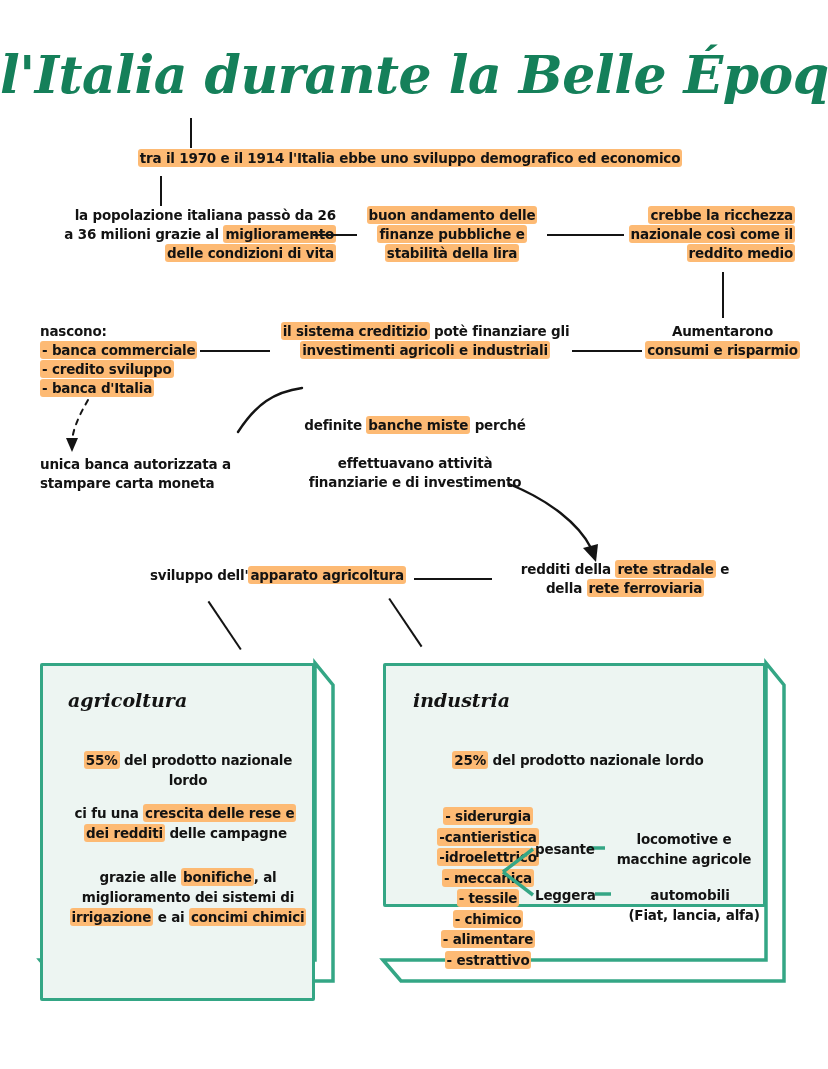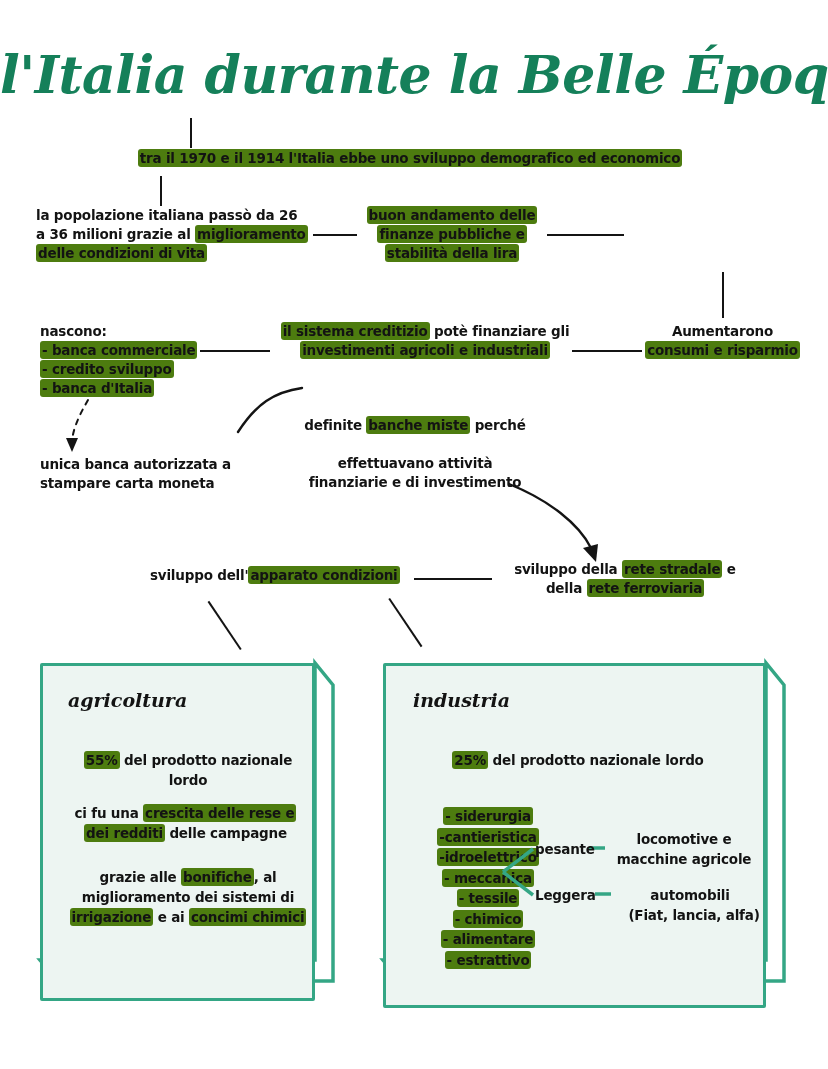--- a/index.html
+++ b/index.html
@@ -28,21 +28,21 @@
     line-height:19px;
     font-weight:bold;
     letter-spacing:-.2px;
     color:#131313;
   }
   .node.c{text-align:center;}
   .node.r{text-align:right;}
   .node.l{text-align:left;}
 
   .hl{
-    background:#4d7c0f;
+    background:#fdba74;
     border-radius:3px;
     padding:1px 2px;
     box-decoration-break:clone;
     -webkit-box-decoration-break:clone;
   }
 
   
   .ln{position:absolute;background:#141414;}
   .vln{width:2px;}
   .hln{height:2px;}
@@ -85,36 +85,41 @@
   <div class="title">l'Italia durante la Belle Époque</div>
 
   <div class="ln vln" style="left:190px;top:118px;height:30px;"></div>
 
   <div class="node c" style="left:120px;top:149px;width:580px;">
     <span class="hl">tra il 1970 e il 1914 l'Italia ebbe uno sviluppo demografico ed economico</span>
   </div>
 
   <div class="ln vln" style="left:160px;top:176px;height:30px;"></div>
 
-  <div class="node l" style="left:36px;top:206px;width:300px;">
+  <div class="node l" style="left:36px;top:206px;width:300px;text-align:right;">
     <span>la popolazione italiana passò da 26</span><br>
     <span>a 36 milioni grazie al </span><span class="hl">miglioramento</span><br>
     <span class="hl">delle condizioni di vita</span>
   </div>
 
   <div class="ln hln" style="left:313px;top:234px;width:44px;"></div>
 
   <div class="node c" style="left:357px;top:206px;width:190px;">
     <span class="hl">buon andamento delle</span><br>
     <span class="hl">finanze pubbliche e</span><br>
     <span class="hl">stabilità della lira</span>
   </div>
 
   <div class="ln hln" style="left:547px;top:234px;width:77px;"></div>
 
+  <div class="node r" style="left:615px;top:206px;width:180px;">
+    <span class="hl">crebbe la ricchezza</span><br>
+    <span class="hl">nazionale così come il</span><br>
+    <span class="hl">reddito medio</span>
+  </div>
 
   <div class="ln vln" style="left:722px;top:272px;height:46px;"></div>
 
   <div class="node l" style="left:40px;top:322px;width:230px;">
     <span>nascono:</span><br>
     <span class="hl">- banca commerciale</span><br>
     <span class="hl">- credito sviluppo</span><br>
     <span class="hl">- banca d'Italia</span>
   </div>
 
@@ -152,27 +157,27 @@
     <span>effettuavano attività</span><br>
     <span>finanziarie e di investimento</span>
   </div>
 
   <svg class="curve" style="left:505px;top:482px;width:130px;height:85px;" width="130" height="85">
     <path d="M4,2 C44,18 74,42 86,66"></path>
     <polygon points="91,80 78,66 93,62" stroke="none"></polygon>
   </svg>
 
   <div class="node l" style="left:150px;top:566px;width:270px;">
-    <span>sviluppo dell'</span><span class="hl">apparato condizioni</span>
+    <span>sviluppo dell'</span><span class="hl">apparato agricoltura</span>
   </div>
 
   <div class="ln hln" style="left:414px;top:578px;width:78px;"></div>
 
   <div class="node c" style="left:485px;top:560px;width:280px;">
-    <span>sviluppo della </span><span class="hl">rete stradale</span><span> e</span><br>
+    <span>redditi della </span><span class="hl">rete stradale</span><span> e</span><br>
     <span>della </span><span class="hl">rete ferroviaria</span>
   </div>
 
   <div class="dln" style="left:240px;top:650px;width:58px;transform:rotate(-124deg);"></div>
   <div class="dln" style="left:390px;top:598px;width:58px;transform:rotate(56deg);"></div>
 
   <div class="box3d" style="left:40px;top:663px;width:275px;height:338px;">
     <svg class="depth" width="320" height="340">
       <path d="M0,297 L18,318 L293,318 L293,22 L275,0 L275,297 Z"></path>
     </svg>
@@ -188,21 +193,21 @@
       <span class="hl">dei redditi</span><span> delle campagne</span>
     </div>
 
     <div class="boxline" style="left:28px;top:204px;width:240px;">
       <span>grazie alle </span><span class="hl">bonifiche</span><span>, al</span><br>
       <span>miglioramento dei sistemi di</span><br>
       <span class="hl">irrigazione</span><span> e ai </span><span class="hl">concimi chimici</span>
     </div>
   </div>
 
-  <div class="box3d" style="left:383px;top:663px;width:383px;height:345px;">
+  <div class="box3d" style="left:383px;top:663px;width:383px;height:244px;">
     <svg class="depth" width="430" height="340">
       <path d="M0,297 L18,318 L401,318 L401,22 L383,0 L383,297 Z"></path>
     </svg>
     <div class="face"></div>
     <div class="boxtitle" style="left:30px;top:26px;">industria</div>
 
     <div class="boxline" style="left:30px;top:87px;width:330px;">
       <span class="hl">25%</span><span> del prodotto nazionale lordo</span>
     </div>
 

